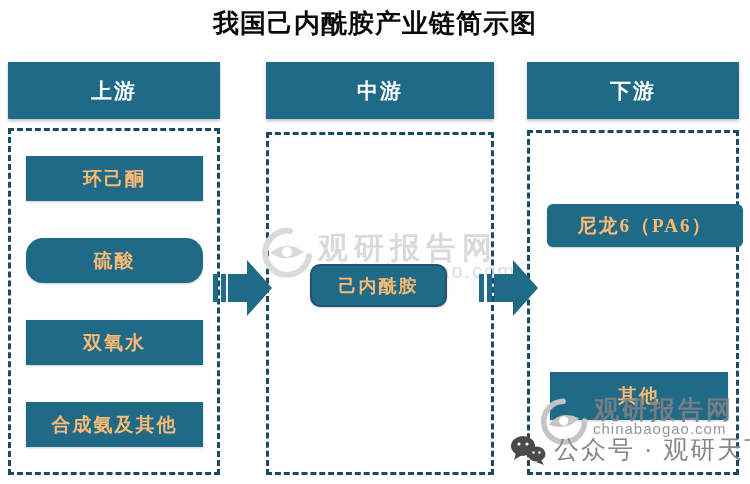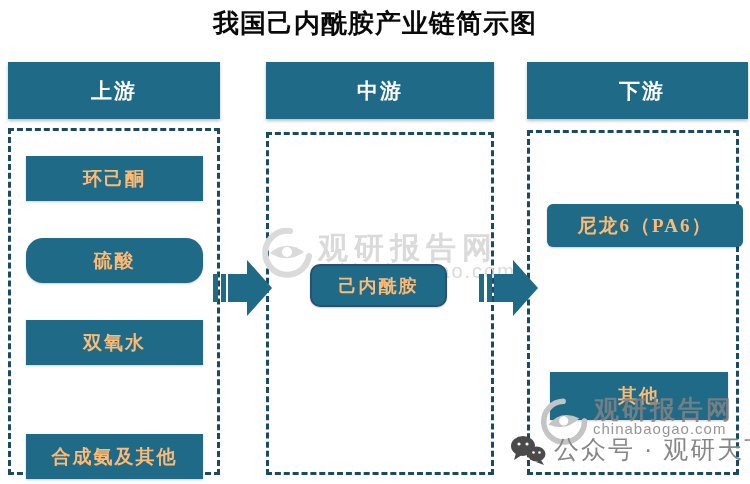--- a/index.html
+++ b/index.html
@@ -12,32 +12,32 @@
     font-size:26px;font-weight:bold;color:#0a0a0a;letter-spacing:1px;
   }
   .col-header{
     position:absolute;height:57px;background:#1e6a87;color:#ffffff;
     display:flex;align-items:center;justify-content:center;
     font-size:21px;font-weight:bold;letter-spacing:2px;
     box-shadow:0 2px 3px rgba(0,0,0,.25);z-index:2;
   }
   .hdr-up{left:8px;top:62px;width:212px;}
   .hdr-mid{left:266px;top:62px;width:228px;}
-  .hdr-down{left:527px;top:62px;width:212px;padding-left:9px;}
+  .hdr-down{left:527px;top:62px;width:212px;}
   .dashed-box{position:absolute;border:3px dashed #1b4a63;background:transparent;z-index:1;}
   .dash-up{left:8px;top:128px;width:206px;height:341px;}
   .dash-mid{left:266px;top:132px;width:222px;height:337px;}
   .dash-down{left:527px;top:130px;width:206px;height:339px;}
   .node{
     position:absolute;background:#1e6a87;color:#fdba74;display:flex;
     align-items:center;justify-content:center;font-size:19px;font-weight:bold;
     letter-spacing:2px;z-index:3;box-shadow:0 1px 2px rgba(0,0,0,.2);
   }
   .n-up{left:26px;width:177px;height:45px;}
-  .n-up1{top:156px;} .n-up2{top:238px;border-radius:17px;} .n-up3{top:320px;} .n-up4{top:402px;margin-top:32px;}
+  .n-up1{top:156px;} .n-up2{top:238px;border-radius:17px;} .n-up3{top:320px;} .n-up4{top:402px;}
   .n-mid{left:310px;top:264px;width:133px;height:39px;border-radius:10px;border:2px solid #2a4f74;font-size:18px;}
   .n-down1{left:547px;top:204px;width:196px;height:43px;border-radius:6px;}
   .n-down2{left:550px;top:372px;width:178px;height:48px;}
   .flow-arrow{position:absolute;top:259px;z-index:3;}
   .arr1{left:213px;} .arr2{left:479px;}
   
   .wm-center{position:absolute;left:260px;top:226px;z-index:2;color:#dadada;}
   .wm-center .wm-name{position:absolute;left:58px;top:2px;font-size:30px;font-weight:bold;letter-spacing:6px;white-space:nowrap;font-family:"Liberation Sans",sans-serif;}
   .wm-center .wm-domain{position:absolute;left:68px;top:34px;font-size:20px;letter-spacing:2px;white-space:nowrap;font-family:"Liberation Sans",sans-serif;}
   .wm-center .wm-logo{position:absolute;left:0;top:0;}

